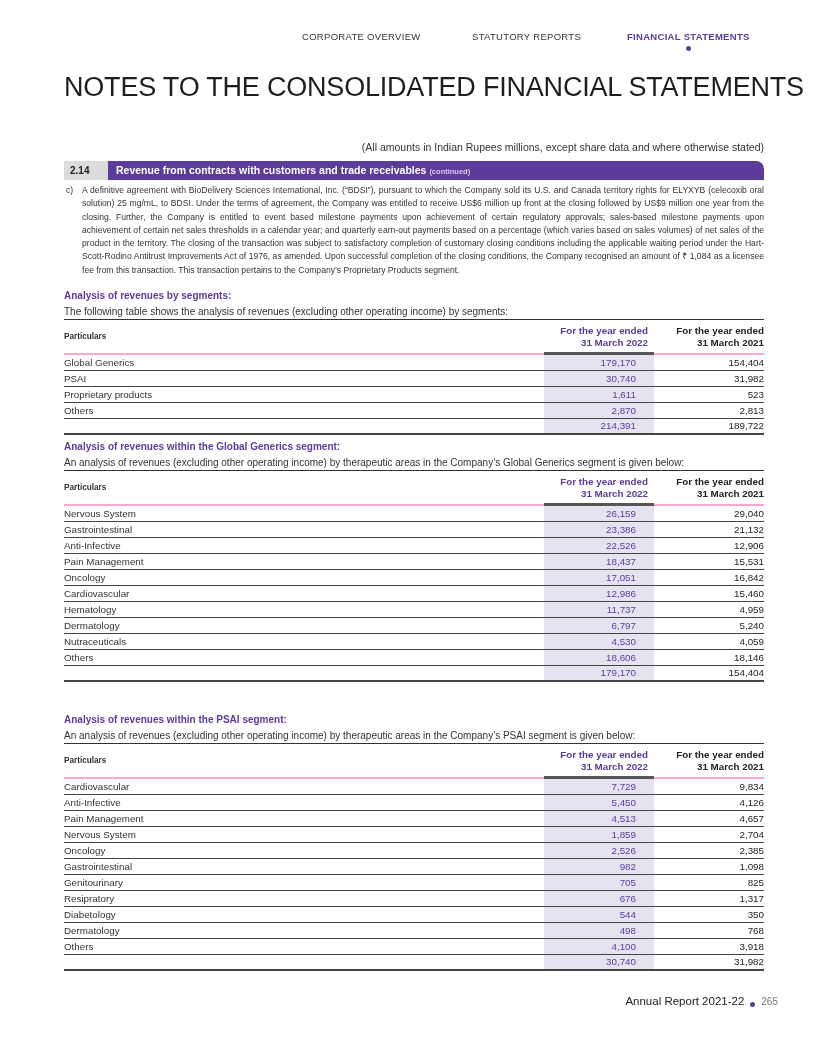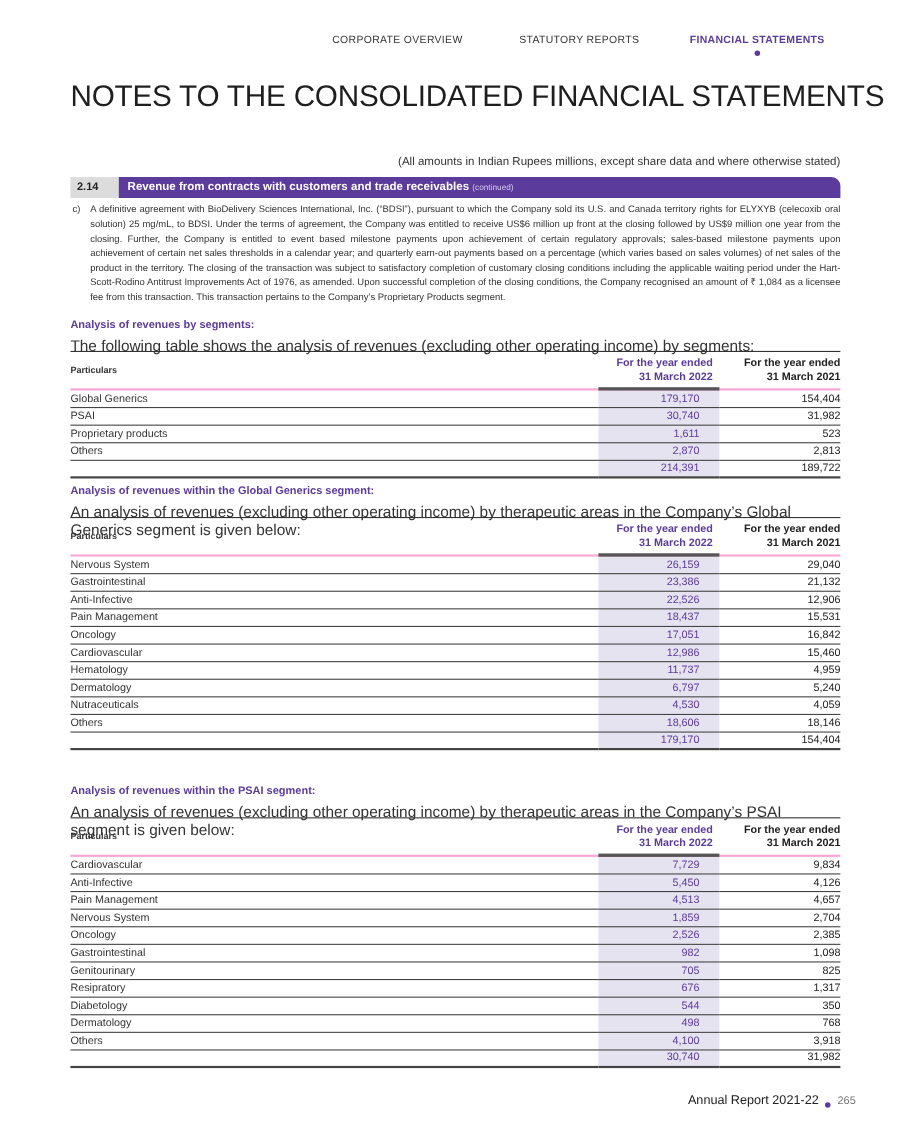--- a/index.html
+++ b/index.html
@@ -11,29 +11,29 @@
   .topnav .nav-item.active { color: #5b3b9b; font-weight: bold; }
   .nav-dot { position: absolute; top: 15px; left: 686px; width: 5px; height: 5px; border-radius: 50%; background: #5b3b9b; }
 
   .page-title { position: absolute; top: 72px; left: 64px; font-size: 27px; color: #1e1e1e; letter-spacing: -0.2px; font-weight: normal; }
 
   .amounts-note { position: absolute; top: 141px; right: 56px; font-size: 10.5px; color: #333; }
 
   .section-bar { position: absolute; top: 161px; left: 64px; width: 700px; height: 19px; display: flex; }
   .section-num { width: 44px; height: 19px; background: #dcdcdc; font-size: 10px; font-weight: bold; color: #222; padding: 4px 0 0 6px; }
   .section-title { flex: 1; height: 19px; background: #5b3b9b; color: #fff; font-size: 10.5px; font-weight: bold; padding: 3px 0 0 8px; border-top-right-radius: 8px; }
-  .section-title .cont { font-size: 7.5px; font-weight: normal; color: #d8cdee; }
+  .section-title .cont { font-size: 7.5px; font-weight: bold; color: #d8cdee; }
 
   .para { position: absolute; top: 184px; left: 64px; width: 700px; display: flex; font-size: 8.6px; line-height: 13.3px; color: #333; }
   .para .marker { width: 18px; padding-left: 2px; }
   .para .text { flex: 1; text-align: justify; }
 
   .section { position: absolute; left: 64px; width: 700px; }
   .sub-heading { font-size: 10px; font-weight: bold; color: #5b3b9b; height: 16px; }
-  .sub-desc { font-size: 14px; color: #333; height: 14px; border-bottom: 1px solid #333; }
+  .sub-desc { font-size: 10px; color: #333; height: 14px; border-bottom: 1px solid #333; }
   table { width: 100%; border-collapse: collapse; font-size: 9.8px; }
   th { font-weight: bold; font-size: 9.8px; height: 34px; vertical-align: middle; }
   th.part { text-align: left; font-size: 8.2px; color: #333; }
   th.cy { text-align: right; color: #5b3b9b; width: 110px; padding-right: 6px; line-height: 12px; }
   th.py { text-align: right; color: #222; width: 110px; line-height: 12px; }
   thead tr { border-bottom: 2px solid #f9a8d4; margin-left: 12px; }
   td { height: 16px; border-bottom: 1px solid #444; vertical-align: middle; }
   td.lbl { color: #333; }
   td.cy { text-align: right; color: #5b3b9b; background: #e6e3f1; padding-right: 18px; width: 110px; }
   td.py { text-align: right; color: #222; width: 110px; }

